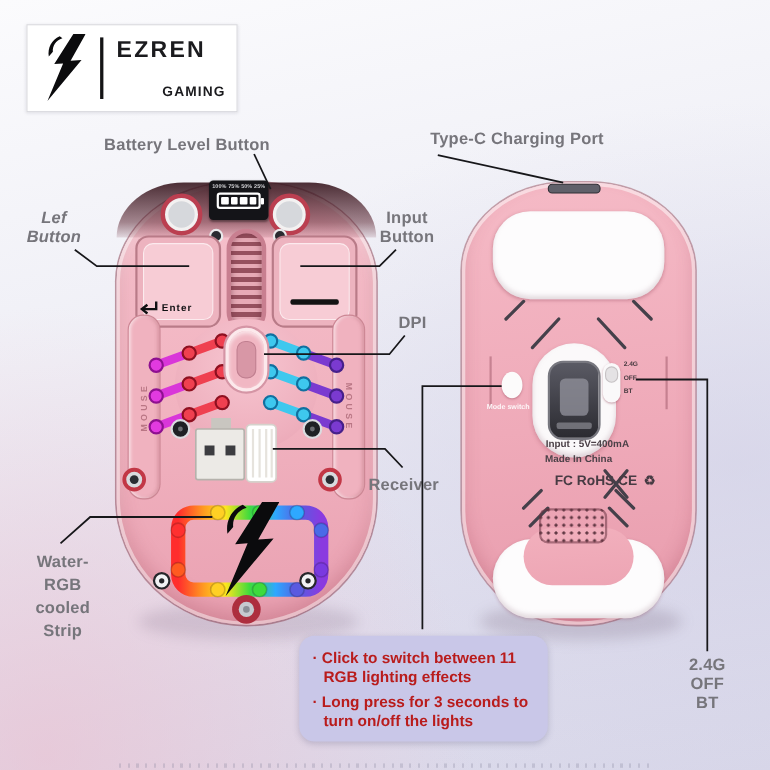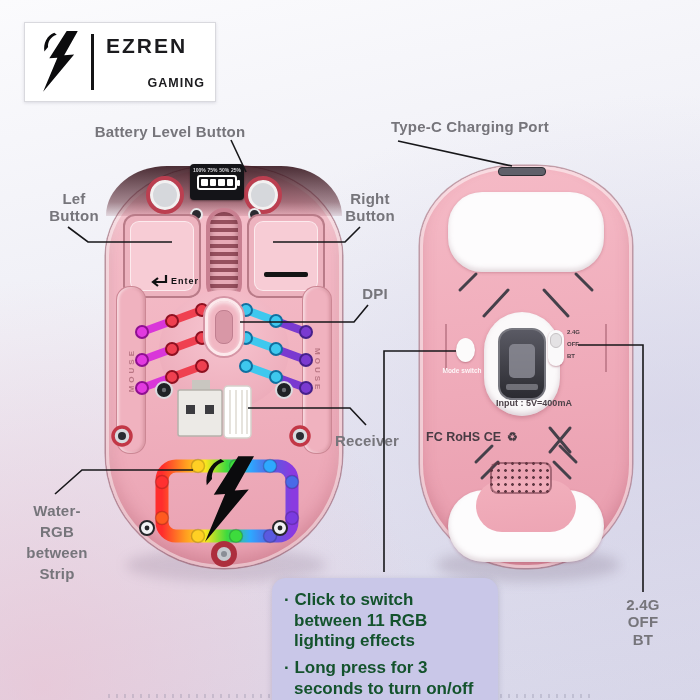--- a/index.html
+++ b/index.html
@@ -33,21 +33,21 @@
   .tiny-screw{width:9px;height:9px;border-radius:50%;background:#2a2a30;border:2px solid #e9e9eb;}
   .batt-panel{left:84px;top:-2px;width:54px;height:36px;background:#141418;border-radius:4px;z-index:5;
     box-shadow:0 1px 2px rgba(0,0,0,.4);padding-top:3px;box-sizing:border-box;}
   .batt-scale{display:flex;justify-content:space-between;padding:0 3px;font-size:5px;font-weight:bold;color:#d6d6da;}
   .batt-icon{position:relative;margin:2px auto 0;width:40px;height:15px;border:2px solid #fff;border-radius:3px;
     display:flex;gap:2px;padding:2px;box-sizing:border-box;}
   .batt-icon:after{content:"";position:absolute;right:-5px;top:3px;width:3px;height:6px;background:#fff;border-radius:1px;}
   .batt-seg{flex:1;background:#fff;border-radius:1px;}
   .plate{width:78px;height:84px;border-radius:12px;background:#edb3bf;border:2px solid rgba(122,56,68,.45);box-sizing:border-box;}
   .plate-inner{position:absolute;inset:5px;border-radius:9px;background:#f7ccd5;border:1px solid rgba(255,255,255,.6);}
-  .enter-glyph{position:absolute;bottom:7px;left:0;right:0;text-align:right;color:#101012;}
+  .enter-glyph{position:absolute;bottom:7px;left:0;right:0;text-align:left;color:#101012;}
   .enter-glyph span{font-size:9px;font-weight:bold;letter-spacing:1px;vertical-align:middle;}
   .rb-bar{position:absolute;bottom:19px;left:50%;transform:translateX(-50%);width:44px;height:5px;background:#141414;border-radius:2px;}
   .wheel{left:100px;top:42px;width:36px;height:94px;border-radius:18px;border:4px solid #c87f90;box-sizing:border-box;
     background:repeating-linear-gradient(180deg,#96505e 0 4px,#e7aab6 4px 8px);
     box-shadow:inset 0 0 6px rgba(90,30,45,.5);}
   .dome{left:53px;top:124px;width:130px;height:120px;border-radius:50%;
     background:radial-gradient(circle at 50% 32%,#f7c6d1,#eeafbd 70%,#e7a0b0);}
   .dpi-pill{left:99px;top:132px;width:38px;height:58px;border-radius:19px;background:#f1b7c3;
     border:3px solid #fce9ec;box-shadow:0 0 0 2px #d595a5, inset 0 2px 4px rgba(255,255,255,.7);box-sizing:border-box;z-index:3;}
   .dpi-inner{position:absolute;left:50%;top:50%;transform:translate(-50%,-50%);width:16px;height:32px;border-radius:8px;
@@ -71,33 +71,33 @@
   .sensor-lens{position:absolute;left:9px;top:14px;width:26px;height:34px;border-radius:5px;background:#8e8e98;opacity:.8;}
   .sensor-bar{position:absolute;left:6px;top:54px;width:32px;height:6px;border-radius:2px;background:#9a9aa2;opacity:.6;}
   .mode-btn{left:36px;top:172px;width:19px;height:24px;border-radius:50%;background:#fcfbfb;
     box-shadow:0 1px 2px rgba(140,60,80,.45);z-index:4;}
   .mode-print{left:0px;top:201px;width:84px;text-align:center;font-size:6.5px;font-weight:bold;color:#fdf6f8;z-index:4;}
   .slider{left:128px;top:164px;width:16px;height:36px;border-radius:8px;background:#faf9fa;
     box-shadow:0 1px 2px rgba(140,60,80,.45);z-index:4;}
   .slider-knob{position:absolute;left:2px;top:3px;width:12px;height:15px;border-radius:6px;background:#e4e2e4;border:1px solid #c6c2c4;box-sizing:border-box;}
   .sw-print{position:absolute;font-size:6px;font-weight:bold;color:#4a3c42;z-index:4;}
   .bk-text{left:0;right:0;text-align:center;font-weight:bold;color:#4c4148;z-index:4;}
-  .cert-row{left:6px;top:264px;width:170px;display:flex;justify-content:flex-start;align-items:center;gap:6px;
+  .cert-row{left:6px;top:264px;width:170px;display:flex;justify-content:flex-end;align-items:center;gap:6px;
     font-size:12.5px;font-weight:bold;color:#473b43;z-index:4;}
   .cert-row .glyph{font-size:12px;}
   .grille{left:70px;top:296px;width:62px;height:32px;border-radius:8px;border:2px solid rgba(110,55,70,.55);
     background-image:radial-gradient(rgba(70,35,45,.85) 1.3px, transparent 1.5px);background-size:7px 7px;
     background-position:3px 3px;box-sizing:border-box;z-index:3;}
   
   .info-box{left:272px;top:578px;width:226px;background:#c9c7e8;border-radius:14px;
     box-shadow:0 2px 6px rgba(80,80,120,.25);z-index:8;padding-bottom:10px;}
   .info-head{margin:0;background:#8d8bce;border-radius:12px 12px 3px 3px;height:30px;line-height:30px;
     text-align:center;color:#fff;font-size:15px;font-weight:bold;letter-spacing:.3px;}
   .info-body{padding:6px 12px 0 12px;}
-  .info-bullet{font-size:17px;font-weight:bold;color:#14532d;line-height:1.22;margin-top:6px;
+  .info-bullet{font-size:14px;font-weight:bold;color:#b91c1c;line-height:1.22;margin-top:6px;
     padding-left:10px;text-indent:-10px;}
   .info-bullet:before{content:"· ";}
   
   .shadow-ellipse{border-radius:50%;filter:blur(6px);}
   .cutoff-strip{left:108px;top:694px;width:486px;height:4px;opacity:.45;
     background:repeating-linear-gradient(90deg, rgba(120,120,145,.55) 0 2px, transparent 2px 8px);}
   svg{display:block;}
   .overlay-svg{position:absolute;left:0;top:0;pointer-events:none;z-index:6;}
   .deco-svg{position:absolute;left:0;top:0;pointer-events:none;}
 </style>
@@ -338,20 +338,21 @@
     <div class="abs mode-print">Mode switch</div>
 
     <div class="abs slider">
       <div class="slider-knob"></div>
     </div>
     <span class="sw-print" style="left:147px;top:163px;">2.4G</span>
     <span class="sw-print" style="left:147px;top:175px;">OFF</span>
     <span class="sw-print" style="left:147px;top:187px;">BT</span>
 
     <div class="abs bk-text" style="top:232px;font-size:9px;margin-left:16px;">Input : 5V=400mA</div>
+    <div class="abs bk-text" style="top:246px;font-size:9px;">Made In China</div>
     <div class="abs cert-row">
       <span>FC RoHS CE</span>
       <span class="glyph">♻</span>
     </div>
 
     <div class="abs grille"></div>
 
     <div class="abs glide-pad" style="left:28px;top:324px;width:156px;height:72px;border-radius:36px;"></div>
     <div class="abs" style="left:56px;top:314px;width:100px;height:52px;border-radius:26px;background:linear-gradient(175deg,#f2b0bd,#eda5b4);"></div>
   </div>
@@ -365,34 +366,34 @@
       <polyline points="368,305 354,322 240,322"></polyline>
       <polyline points="248,408 350,408 366,425"></polyline>
       <polyline points="55,494 82,470 193,470"></polyline>
       <polyline points="456,351 384,351 384,572"></polyline>
       <polyline points="578,345 643,345 643,592"></polyline>
     </g>
   </svg>
 
   <div class="lbl" style="left:88px;top:123px;width:164px;">Battery Level Button</div>
   <div class="lbl" style="left:388px;top:118px;width:164px;">Type-C Charging Port</div>
-  <div class="lbl" style="left:28px;top:190px;width:92px;">
+  <div class="lbl" style="left:3px;top:190px;width:92px;font-style:italic;">
     <div>Lef</div>
     <div>Button</div>
   </div>
   <div class="lbl" style="left:332px;top:190px;width:76px;">
-    <div>Right</div>
+    <div>Input</div>
     <div>Button</div>
   </div>
   <div class="lbl" style="left:345px;top:285px;width:60px;">DPI</div>
   <div class="lbl" style="left:325px;top:432px;width:84px;">Receiver</div>
   <div class="lbl" style="left:8px;top:500px;width:98px;line-height:1.4;">
     <div>Water-</div>
     <div>RGB</div>
-    <div>between</div>
+    <div>cooled</div>
     <div>Strip</div>
   </div>
   <div class="lbl" style="left:603px;top:596px;width:80px;line-height:1.15;">
     <div>2.4G</div>
     <div>OFF</div>
     <div>BT</div>
   </div>
 
   <div class="abs info-box">
     <div class="info-body">

